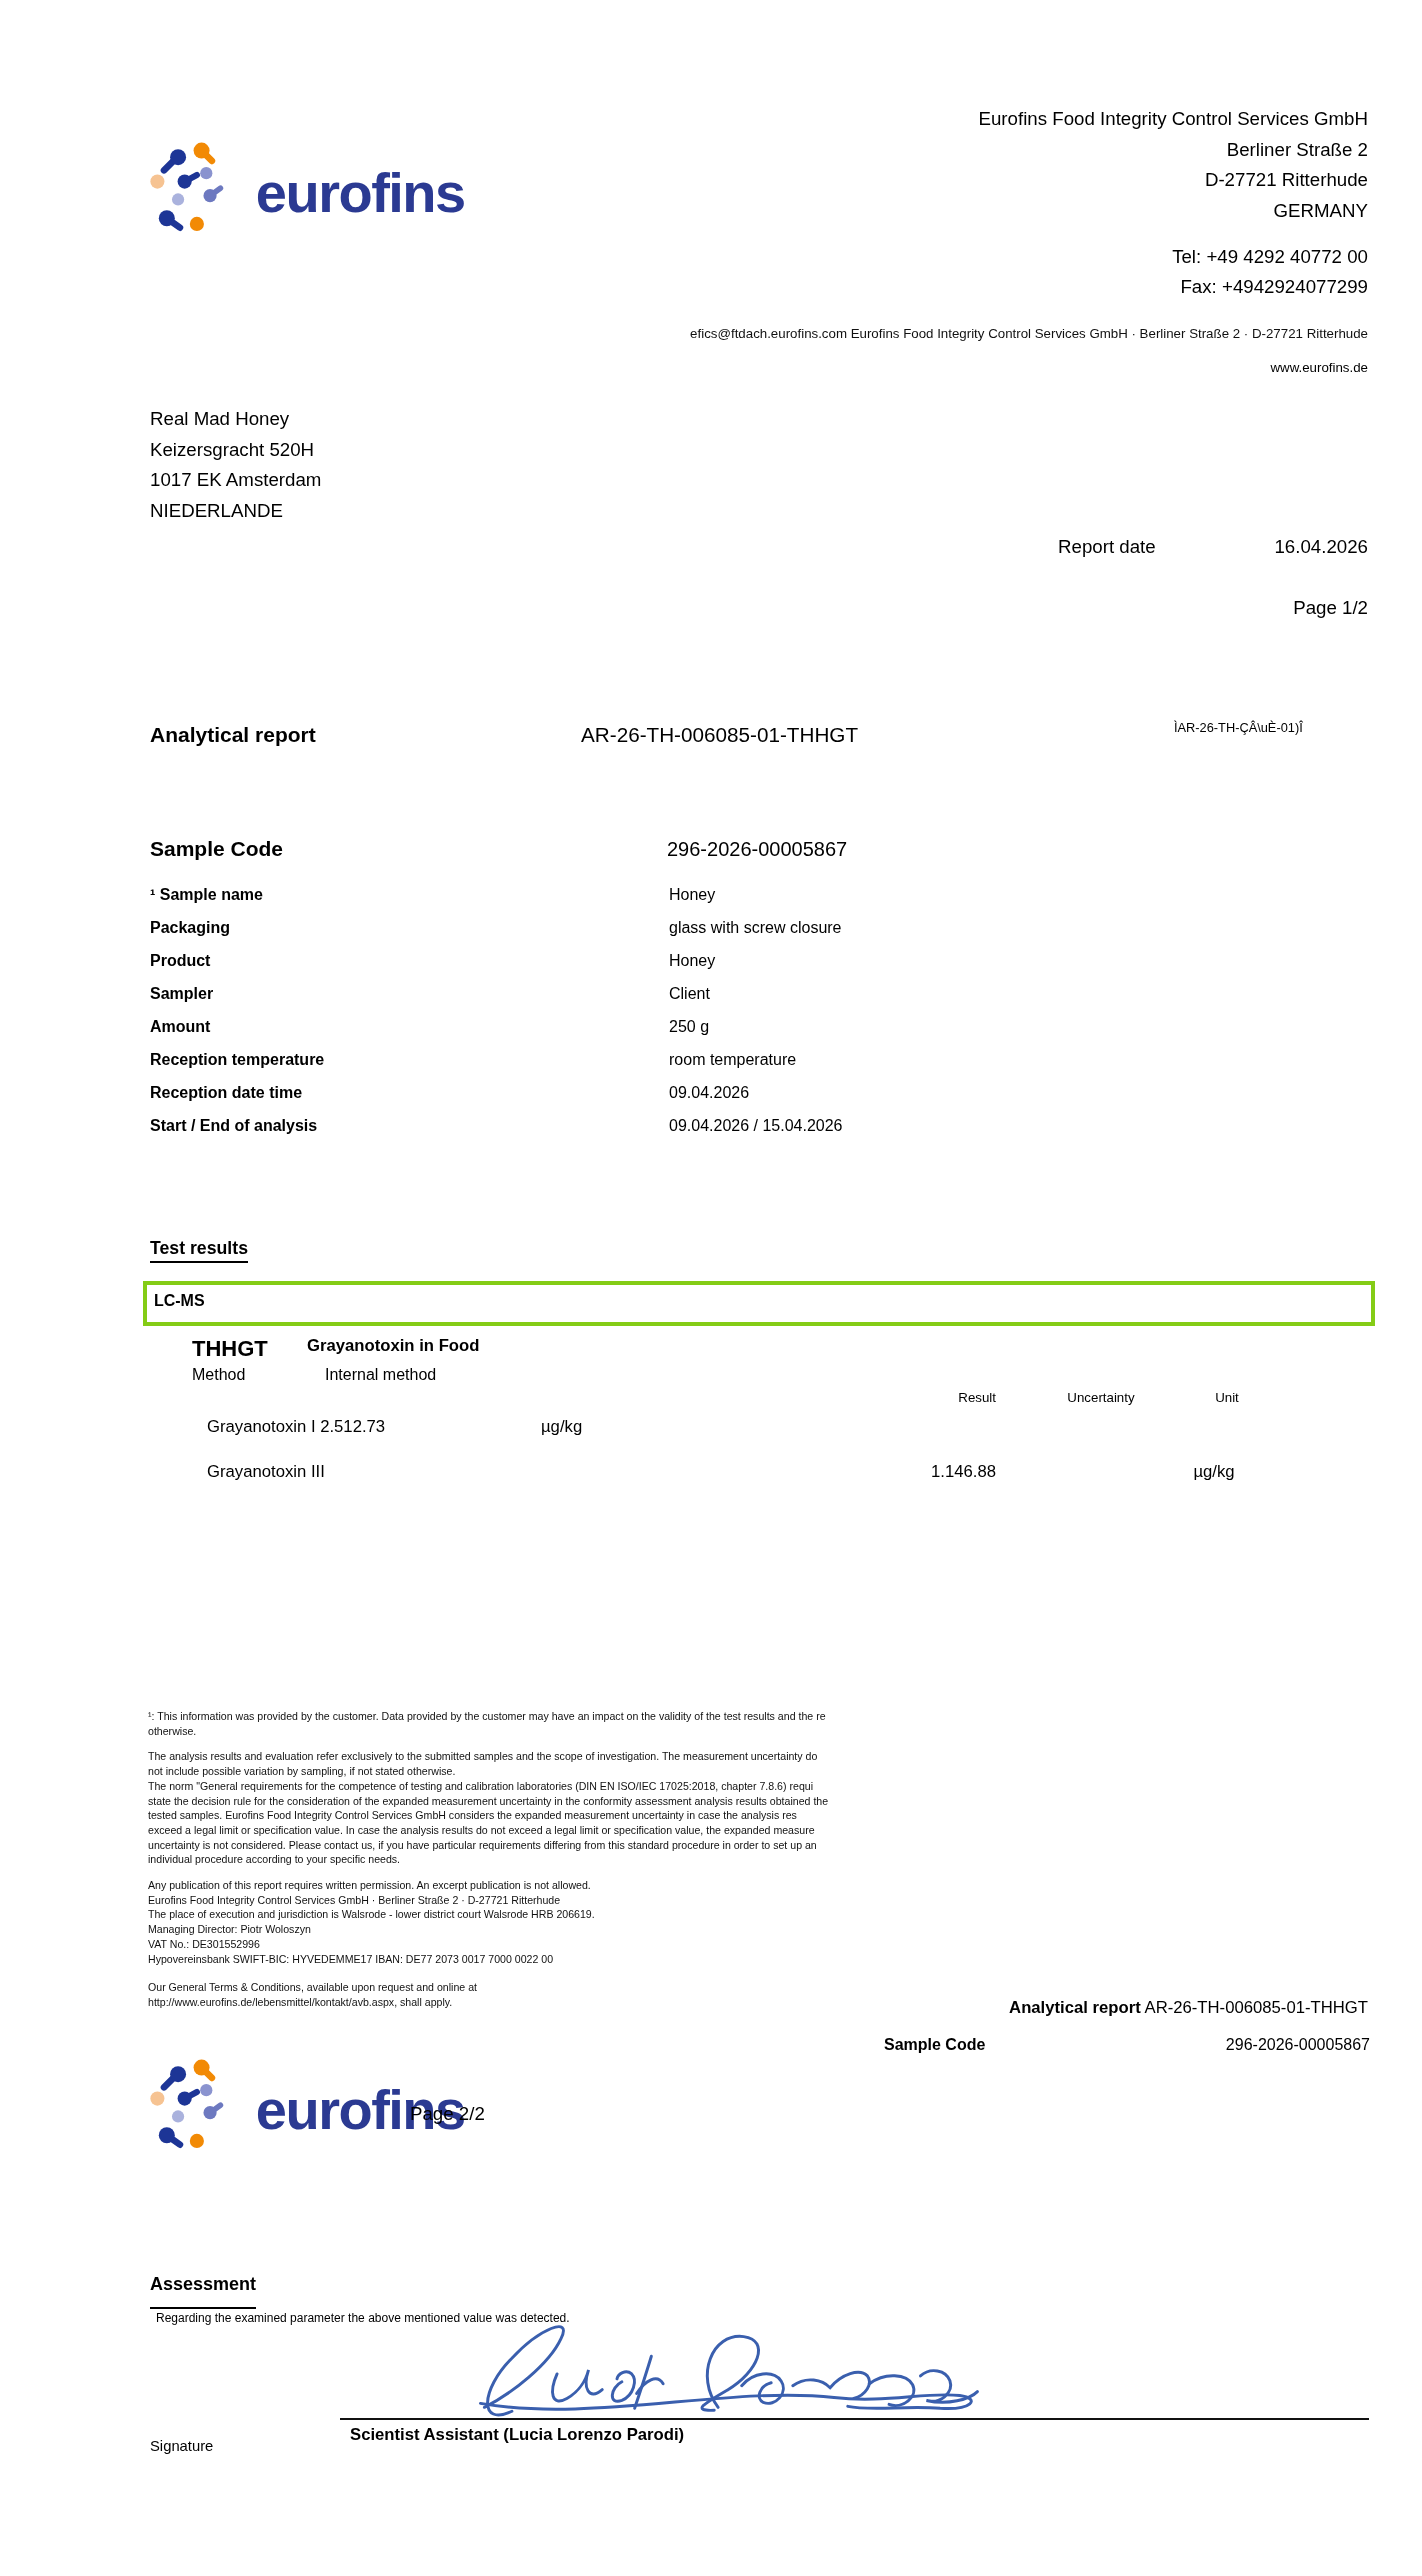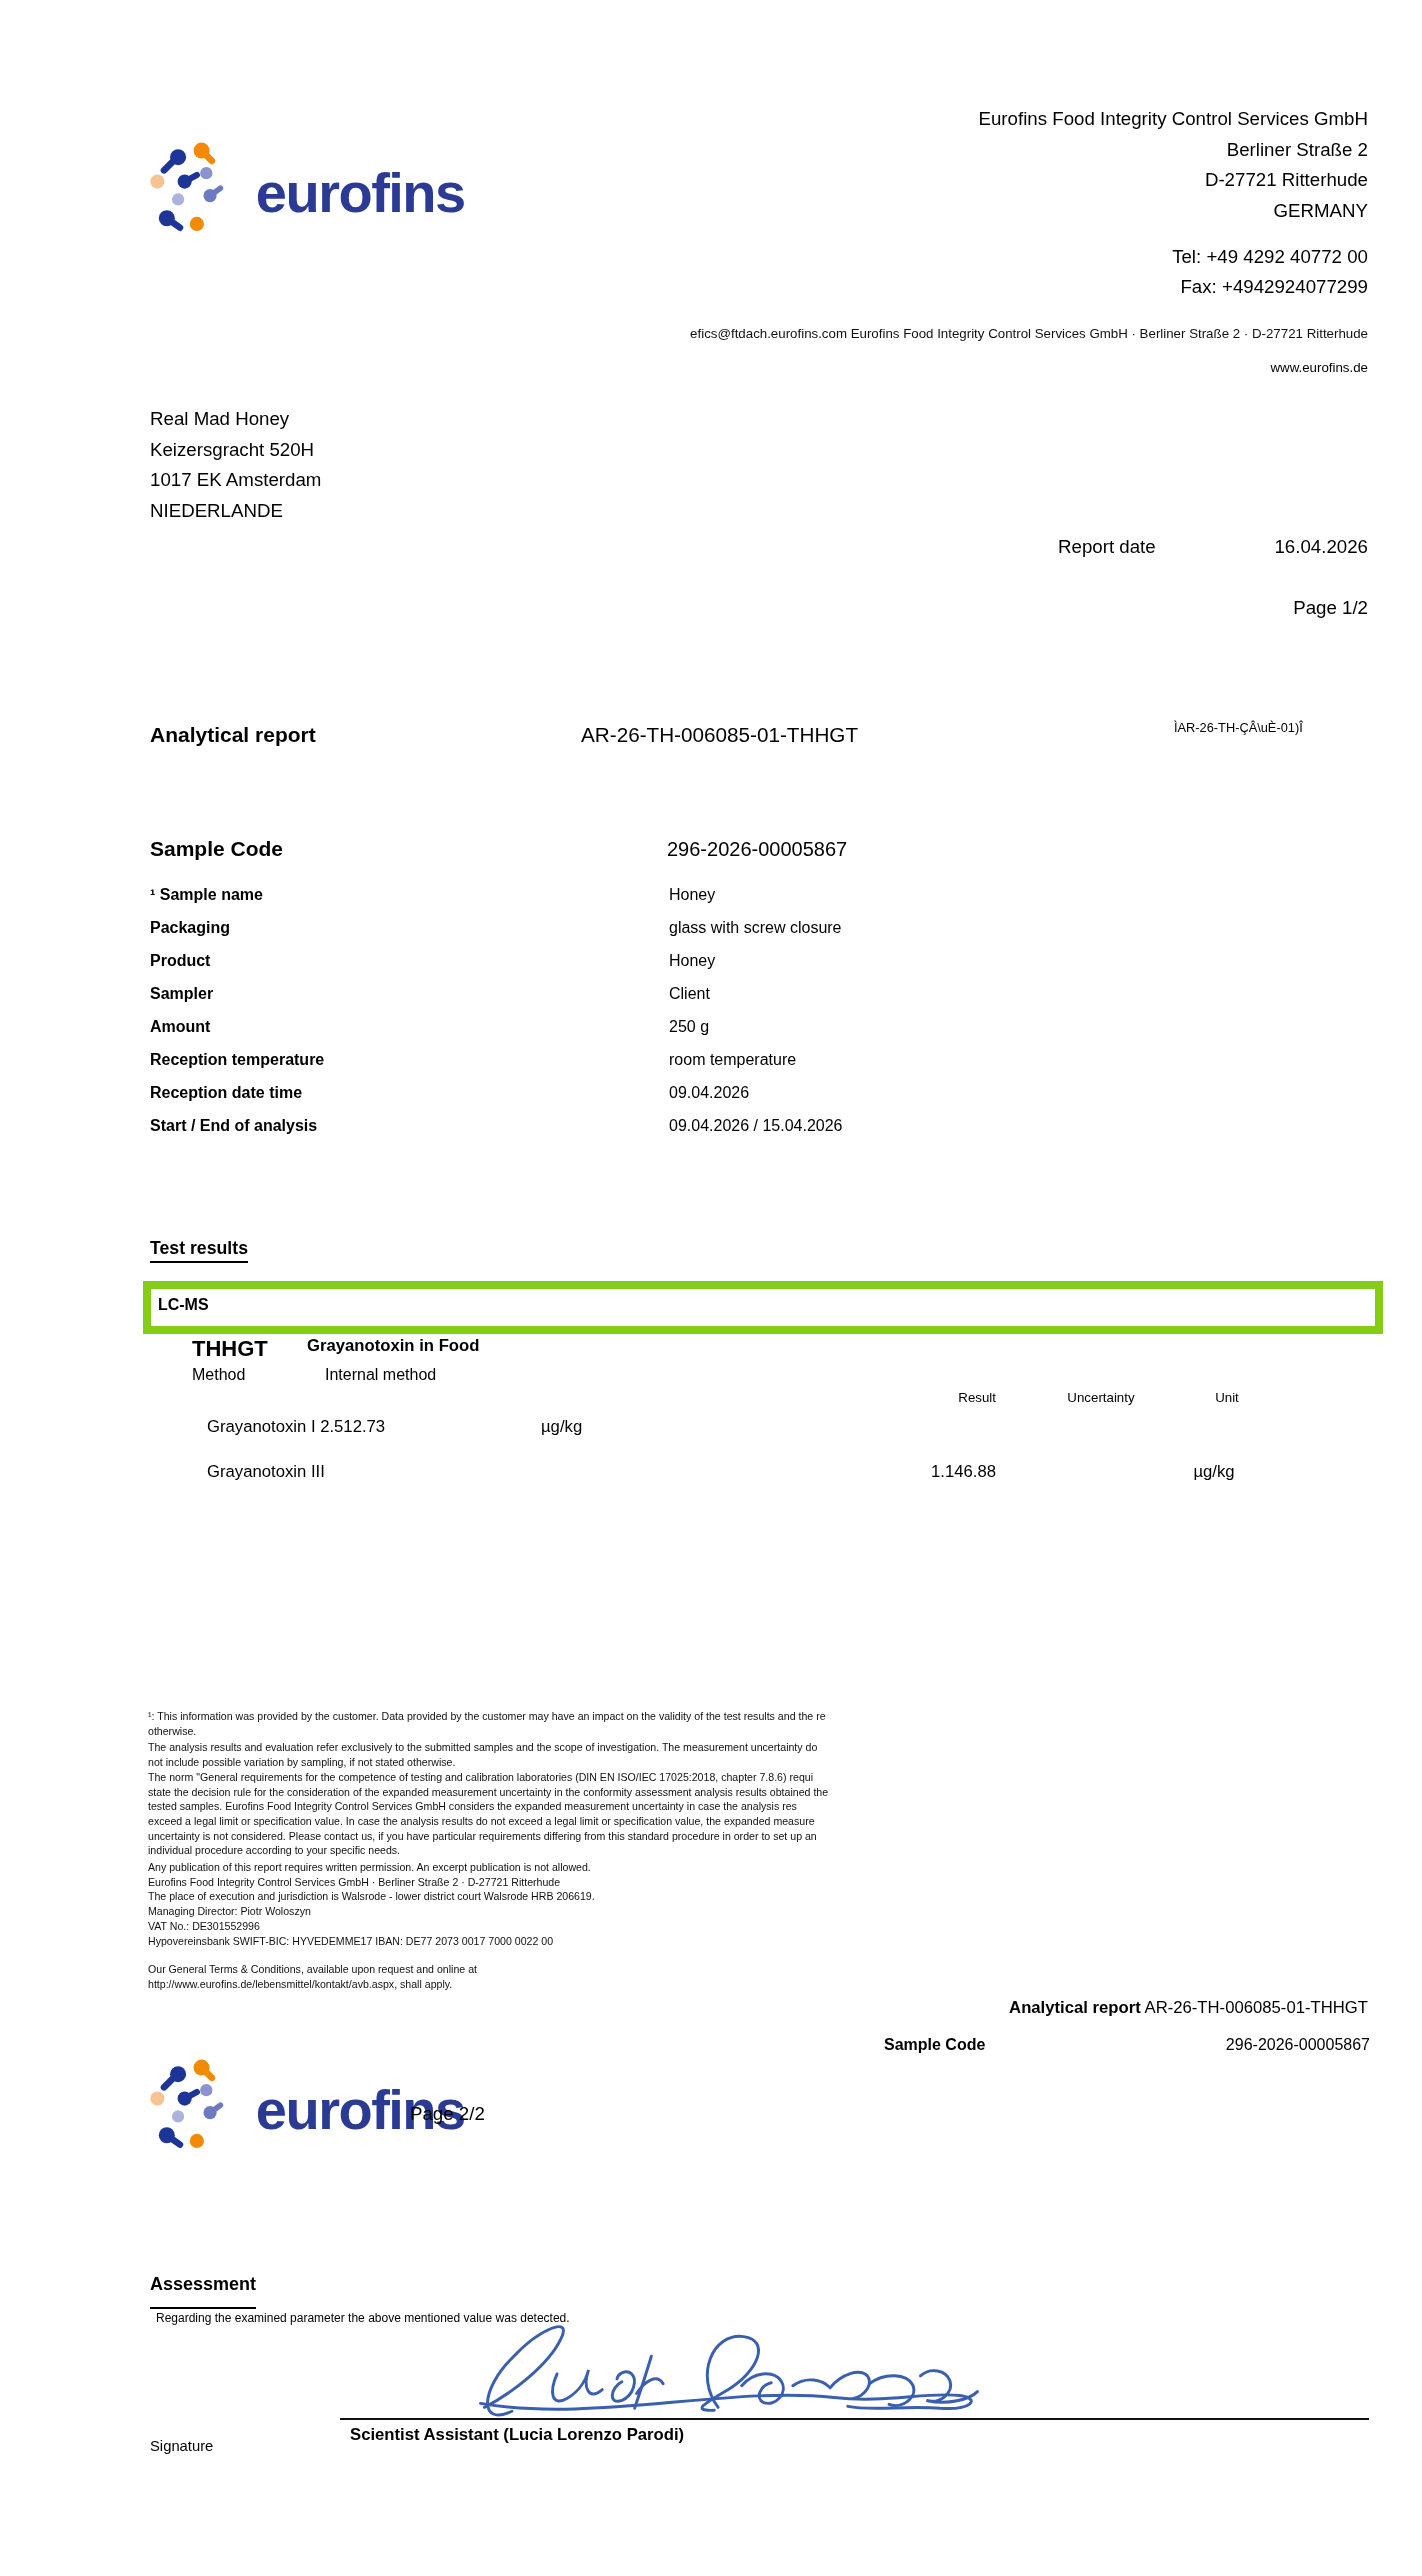--- a/index.html
+++ b/index.html
@@ -37,39 +37,39 @@
 
   .sample-code-label{left:150px;top:837px;font-size:21px;font-weight:bold;}
   .sample-code-value{left:667px;top:838px;font-size:20px;}
 
   .fields{left:0;top:886px;width:1422px;}
   .field-row{position:relative;height:33px;}
   .field-row .fl{position:absolute;left:150px;top:0;font-size:16px;font-weight:bold;}
   .field-row .fv{position:absolute;left:669px;top:0;font-size:16px;}
 
   .tr-heading{left:150px;top:1238px;font-size:17.7px;font-weight:bold;border-bottom:2px solid #000;padding-bottom:2px;}
-  .lcms-box{left:143px;top:1281px;width:1224px;height:37px;border:8px solid #84cc16;}
+  .lcms-box{left:143px;top:1281px;width:1224px;height:37px;border:4px solid #84cc16;}
   .lcms-box .lbl{font-size:16px;font-weight:bold;padding:6.9px 0 0 6.9px;}
   .test-code{left:192px;top:1336px;font-size:22px;font-weight:bold;}
   .test-name{left:307px;top:1336px;font-size:16.7px;font-weight:bold;}
   .method-label{left:192px;top:1366px;font-size:16px;}
   .method-value{left:325px;top:1366px;font-size:16px;}
 
   .col-result{left:888px;top:1390px;width:108px;text-align:right;font-size:13.3px;}
   .col-unc{left:1041px;top:1390px;width:120px;text-align:center;font-size:13.3px;}
   .col-unit{left:1173px;top:1390px;width:108px;text-align:center;font-size:13.3px;}
 
   .row1-param{left:207px;top:1417px;font-size:16.7px;}
   .row1-unit{left:541px;top:1417px;font-size:16.7px;}
   .row2-param{left:207px;top:1462px;font-size:16.7px;}
   .row2-result{left:888px;top:1462px;width:108px;text-align:right;font-size:16.7px;}
   .row2-unit{left:1160px;top:1462px;width:108px;text-align:center;font-size:16.7px;}
 
   .fineprint{left:148px;top:1709px;width:886px;font-size:10.6px;line-height:14.7px;color:#111;}
-  .fineprint .gap-s{margin-top:2px;}
+  .fineprint .gap-s{margin-top:11px;}
   .fineprint .gap-l{margin-top:13.8px;}
 
   .foot-row1{right:54px;top:1998px;font-size:16.7px;}
   .foot-row1 .b{font-weight:bold;}
   .foot-row2{left:884px;top:2036px;width:486px;display:flex;justify-content:space-between;font-size:16px;}
   .foot-row2 .b{font-weight:bold;}
 
   .logo-bottom{left:148px;top:2055px;}
   .page2{left:410px;top:2103px;font-size:18.7px;}
 

